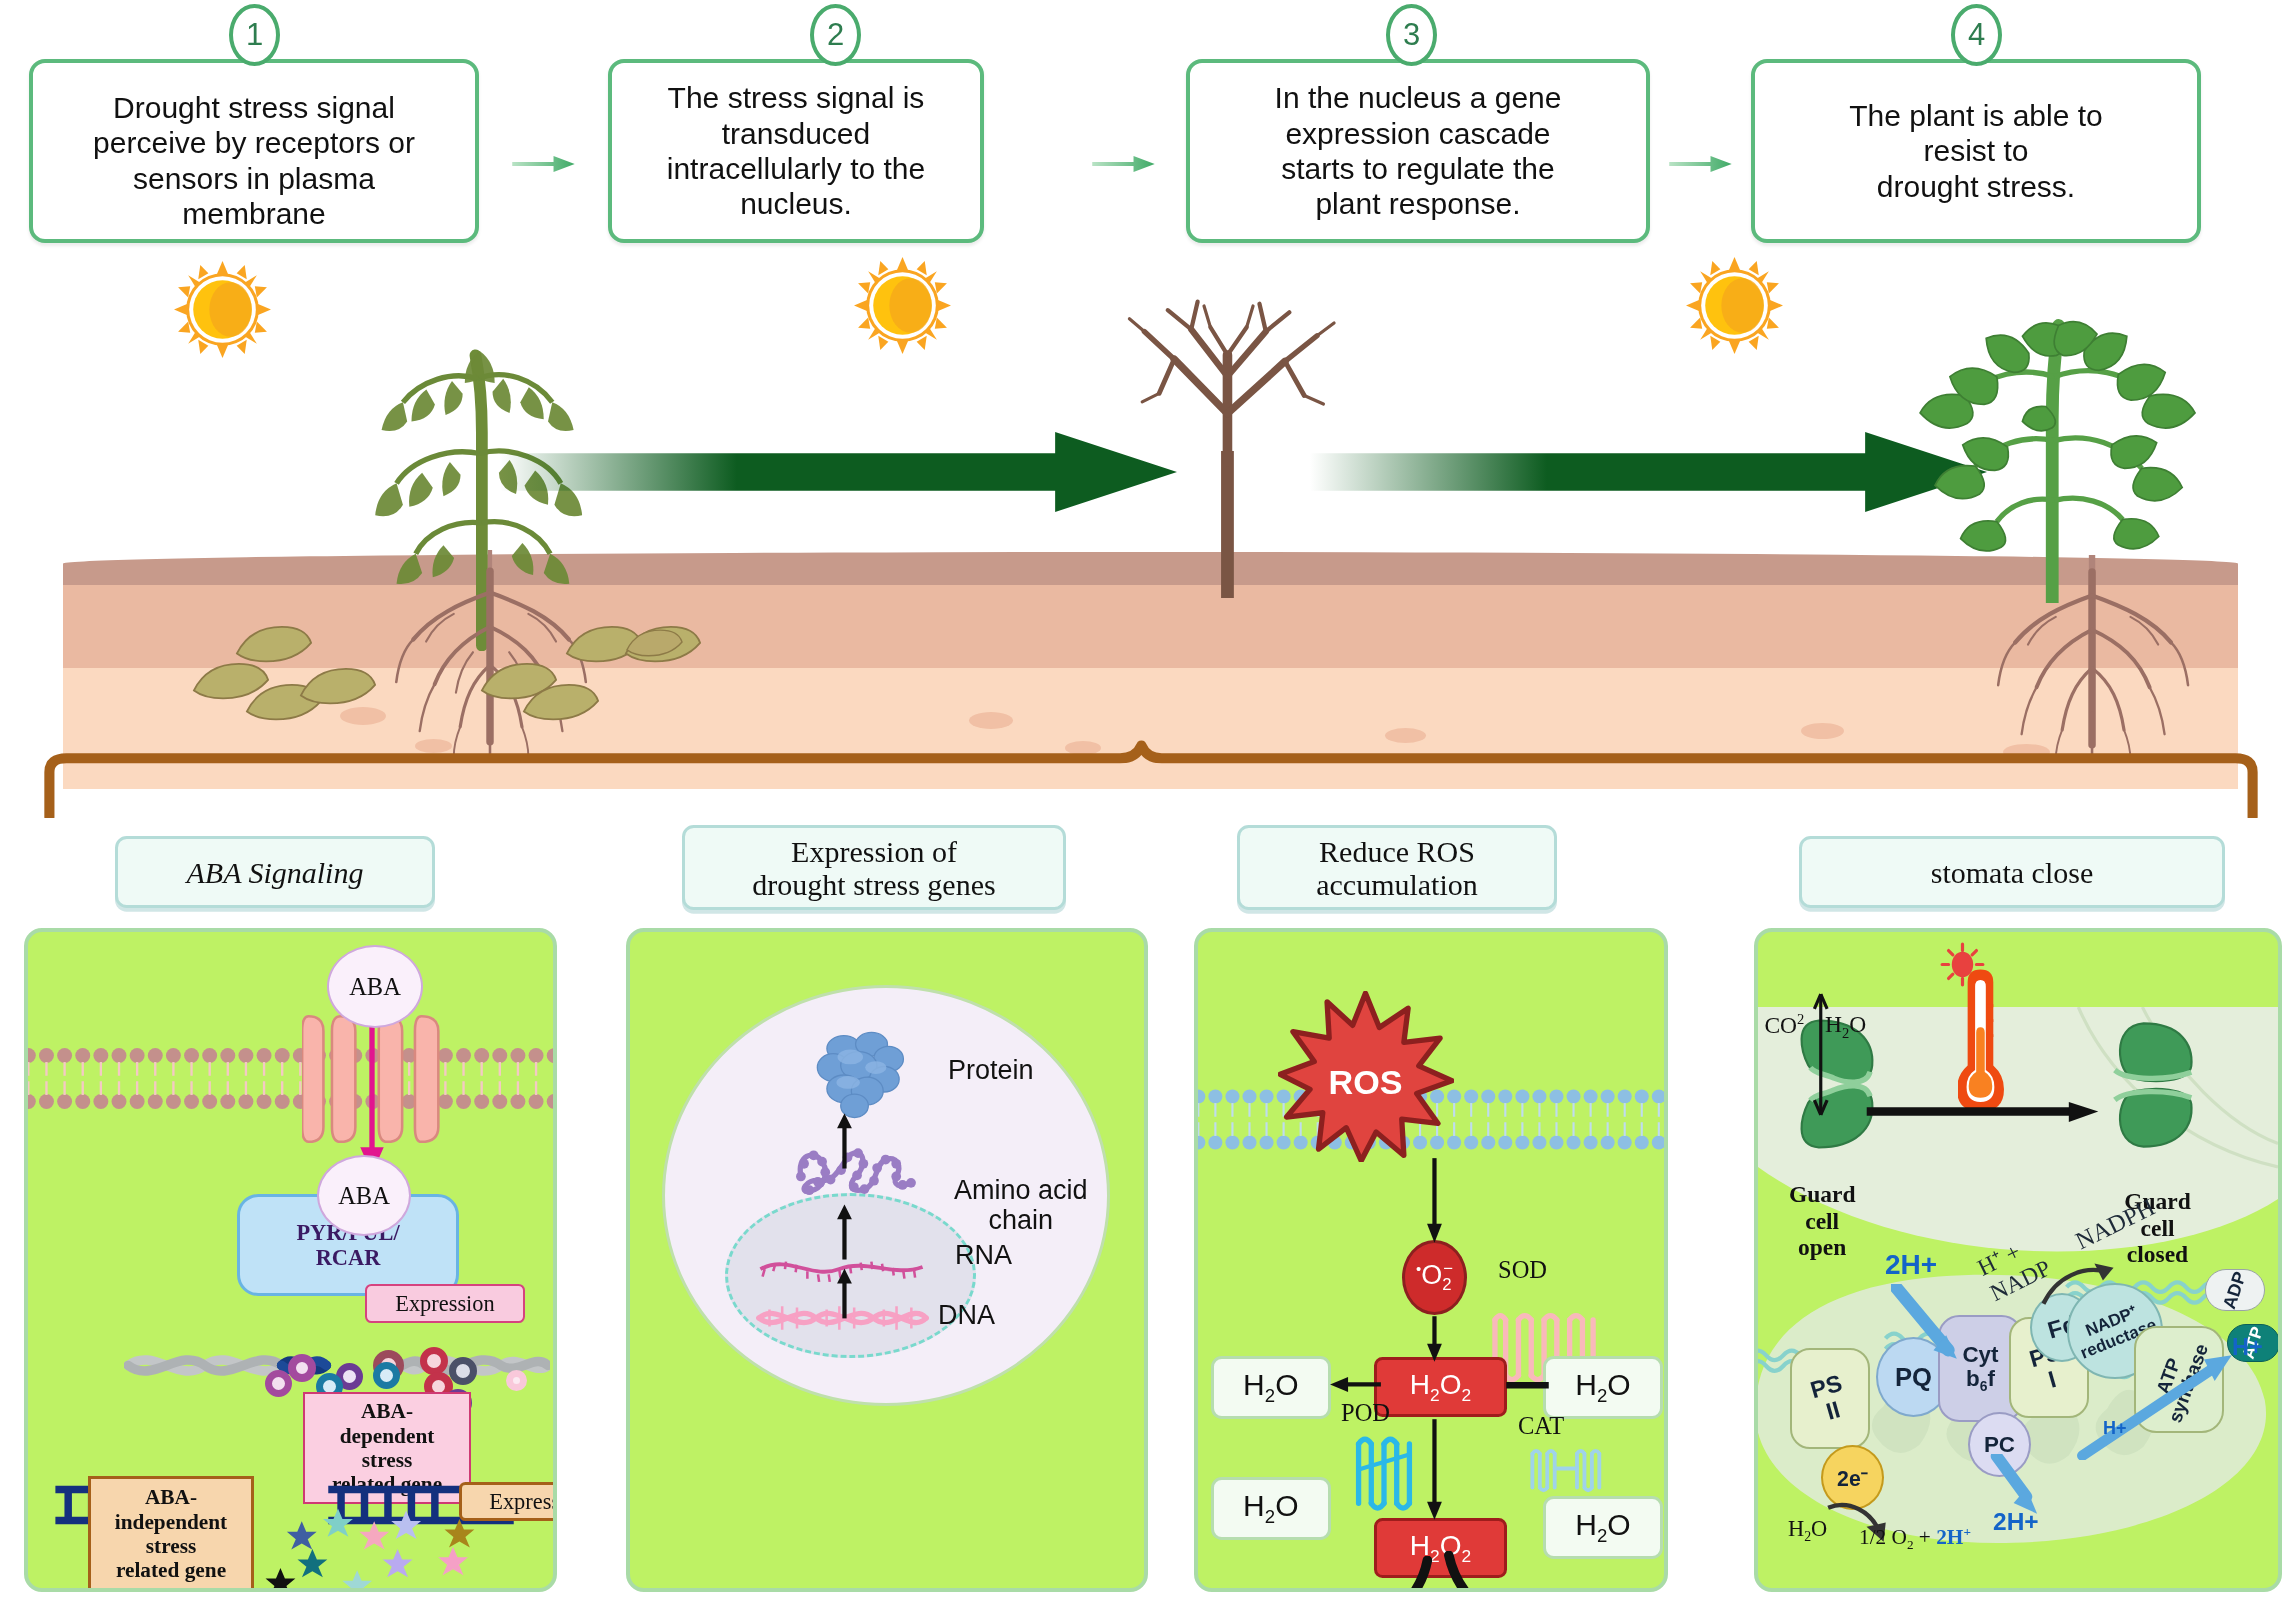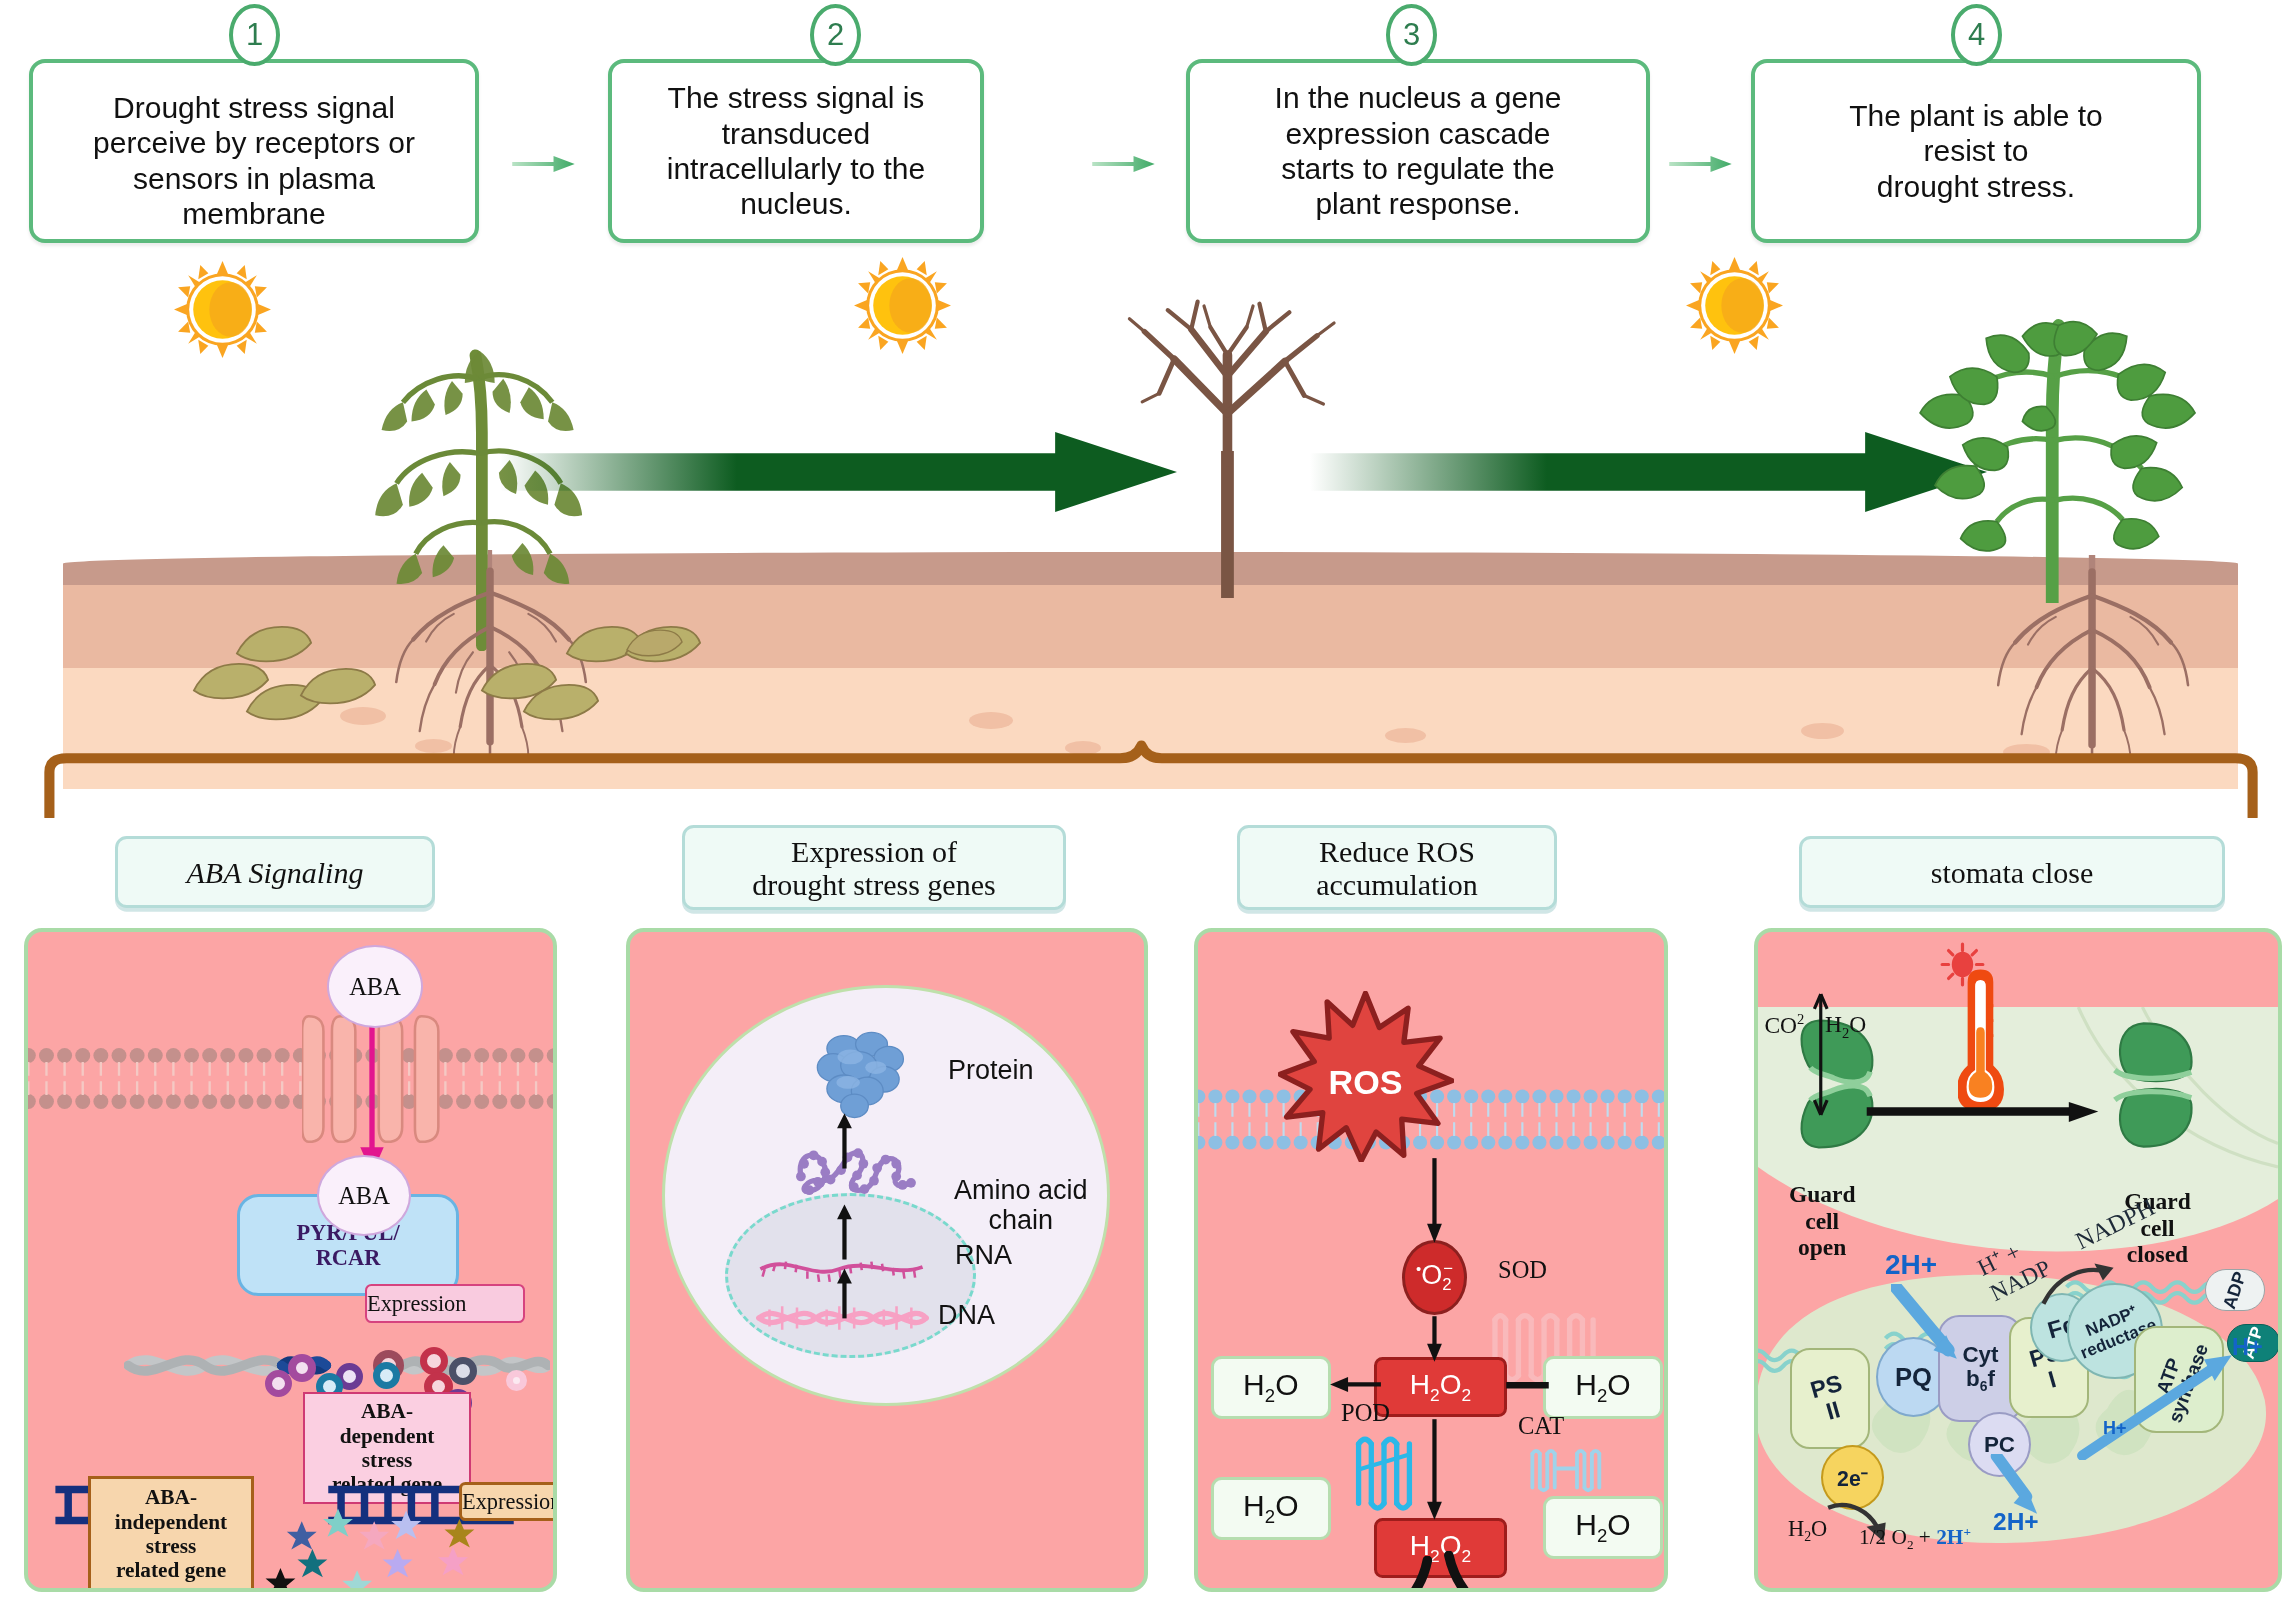--- a/index.html
+++ b/index.html
@@ -50,37 +50,37 @@
     background:#effaf6; border:3.7px solid #b4dcd8; border-radius:11.7px;
     display:flex; align-items:center; justify-content:center; text-align:center;
     box-shadow:0 3.7px 0 rgba(150,200,200,.45);
   }
   .sub-title span{
     font-family:"Liberation Serif", serif; font-size:30px; color:#111; line-height:1.1;
     white-space:pre-line;
   }
   .panel{
     position:absolute; top:928px; height:664px;
-    background:#fca5a5; border:4.8px solid #a9dba7; border-radius:18px; overflow:hidden;
+    background:#bef264; border:4.8px solid #a9dba7; border-radius:18px; overflow:hidden;
   }
 
   .oval-lbl{
     position:absolute; display:flex; align-items:center; justify-content:center;
     border-radius:50%; font-family:"Liberation Serif", serif; text-align:center;
   }
 
   
   .aba-ball{ background:#faf0fb; border:2.7px solid #cfa8dd; color:#111; font-size:24.5px; }
   .pyr-box{
     position:absolute; background:#bfe2f7; border:3.7px solid #69b4e3; border-radius:21.3px;
     display:flex; align-items:center; justify-content:center; text-align:center;
     color:#3a1a63; font-family:"Liberation Serif", serif; font-weight:bold; font-size:22.4px; line-height:1.12;
   }
   .expr-pill{
-    position:absolute; display:flex; align-items:center; 
+    position:absolute; display:flex; align-items:center; justify-content:center;
     font-family:"Liberation Serif", serif; font-size:22.4px; color:#111; border-radius:6.4px;
   }
   .gene-box{
     position:absolute; display:flex; align-items:center; justify-content:center; text-align:center;
     font-family:"Liberation Serif", serif; font-weight:bold; font-size:21.3px; color:#111; line-height:1.14;
   }
   .circlet{ position:absolute; border-radius:50%; }
 
   
   .cell-oval{

